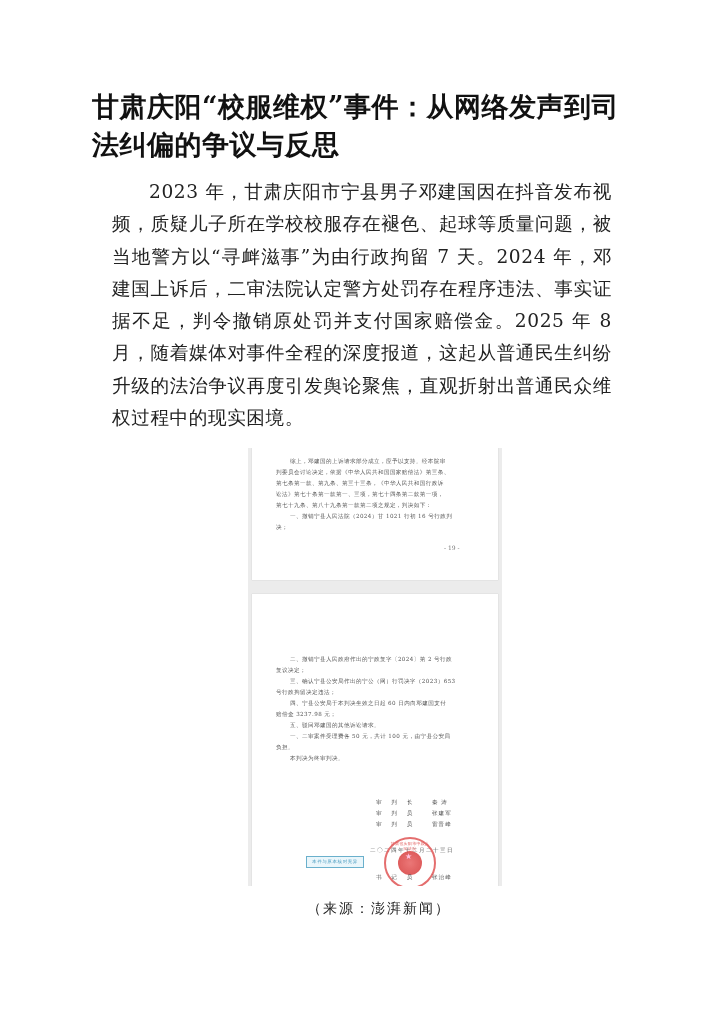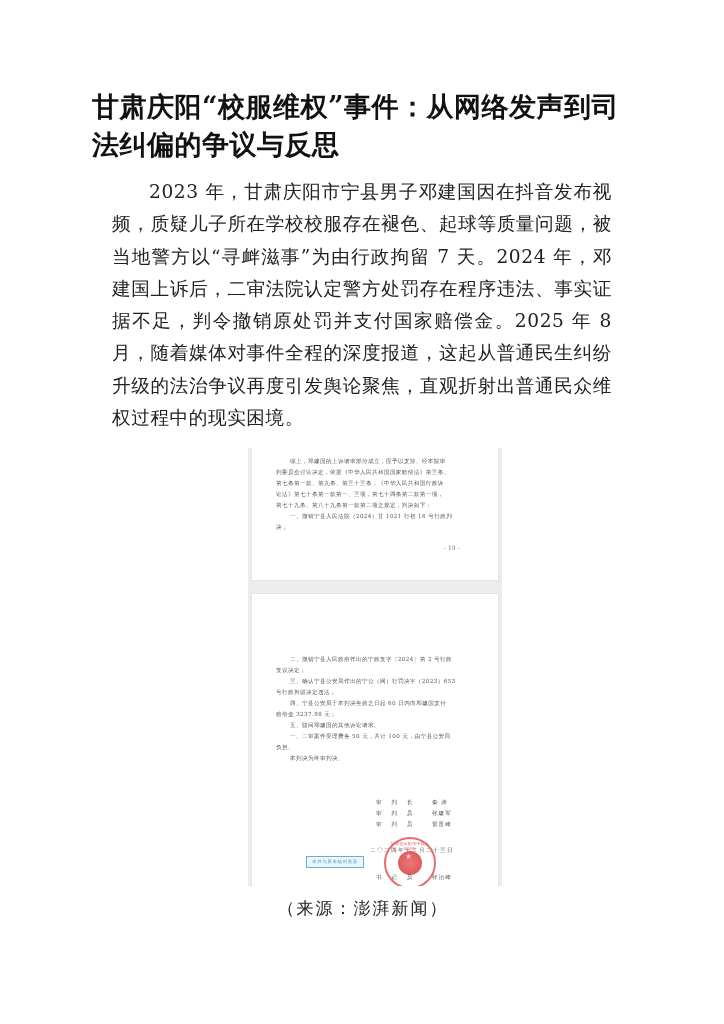--- a/index.html
+++ b/index.html
@@ -147,26 +147,26 @@
       background: #eaf6fb;
       font-size: 4.5px;
       line-height: 10px;
       color: #4a9cc0;
       text-align: center;
       letter-spacing: 0.6px;
       filter: blur(0.3px);
     }
     .caption {
       position: absolute;
-      left: 236px;
+      left: 252px;
       top: 896px;
       width: 254px;
       text-align: center;
       font-family: "DejaVu Sans", "Liberation Sans", sans-serif;
-      font-size: 17px;
+      font-size: 14px;
       line-height: 24px;
       color: #222;
       letter-spacing: 2px;
     }
   </style>
 </head>
 <body>
 
 <div class="page-title">甘肃庆阳“校服维权”事件：从网络发声到司法纠偏的争议与反思</div>
 

